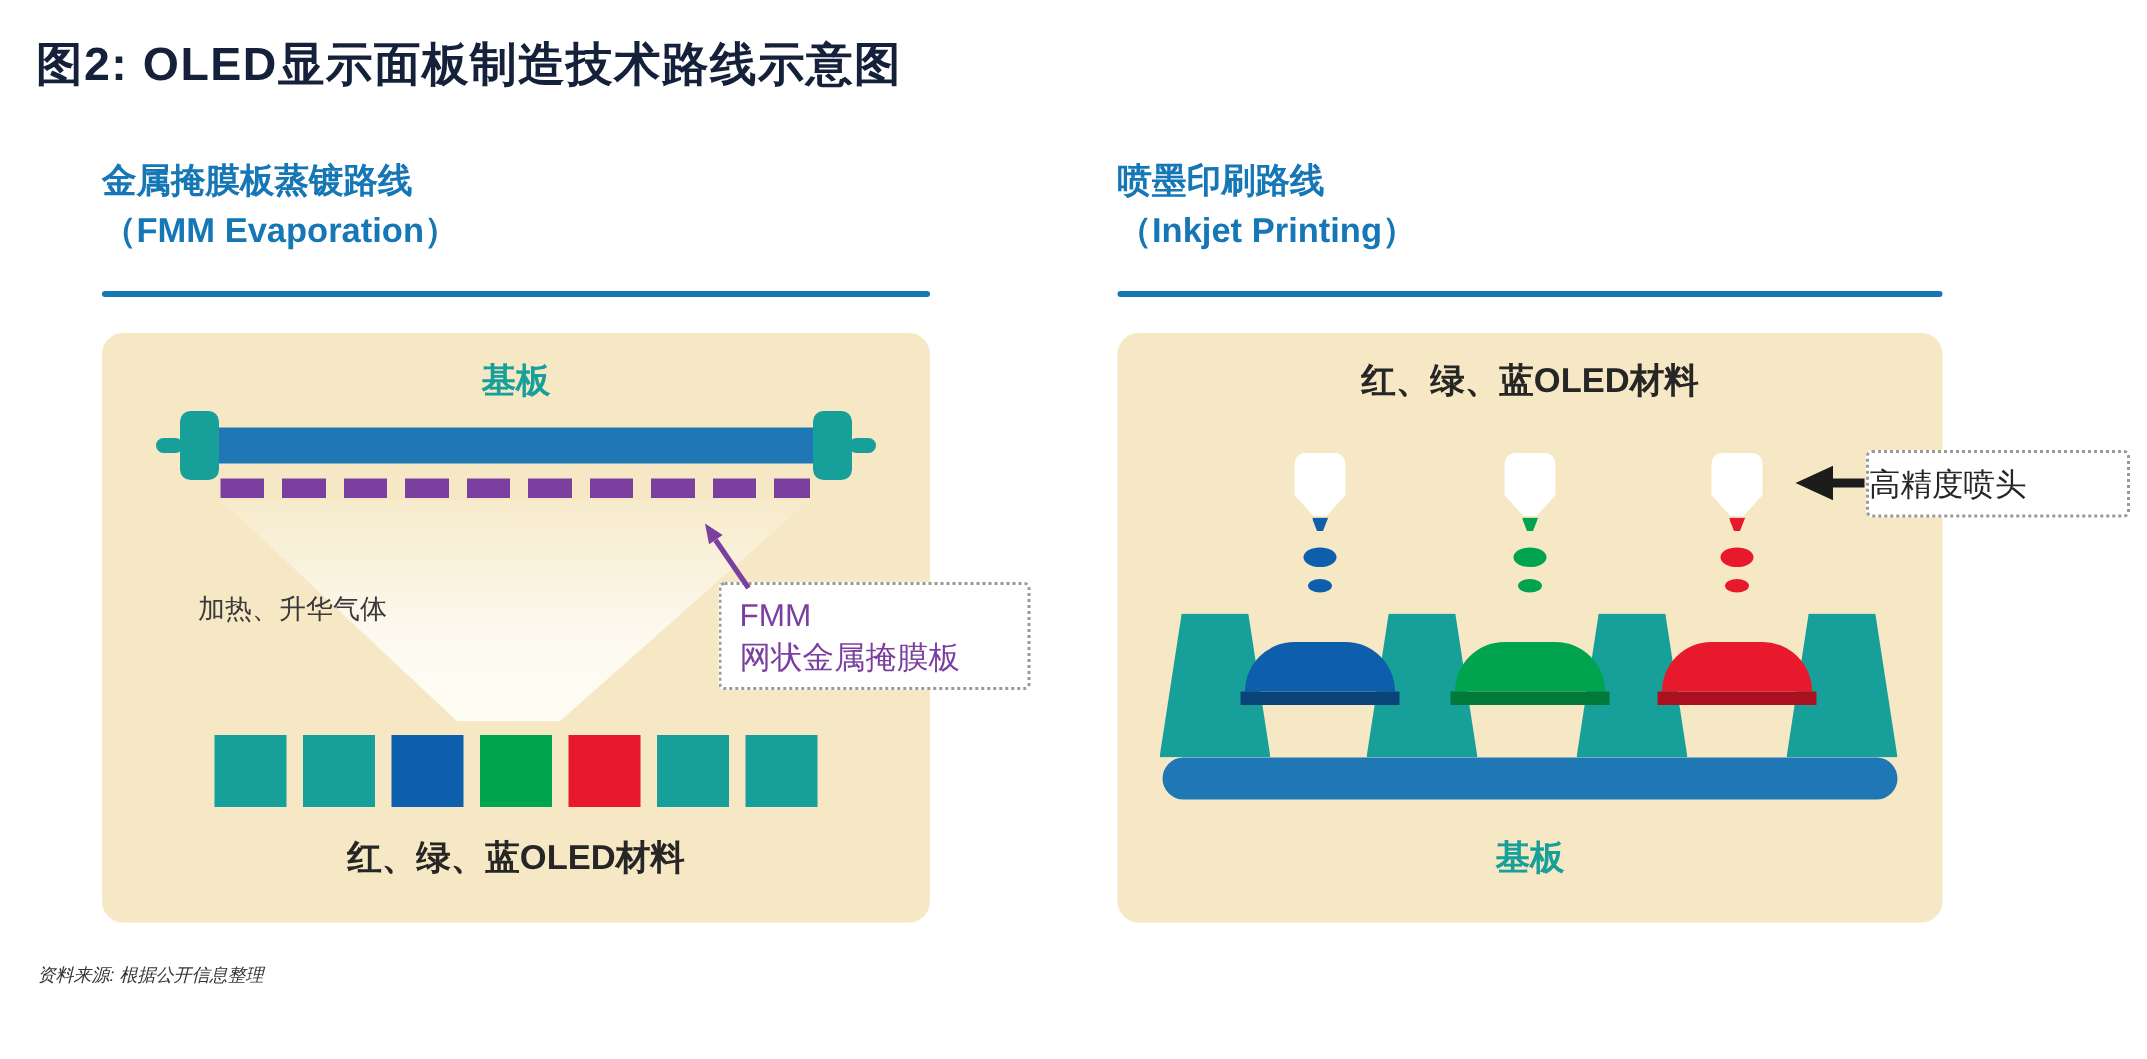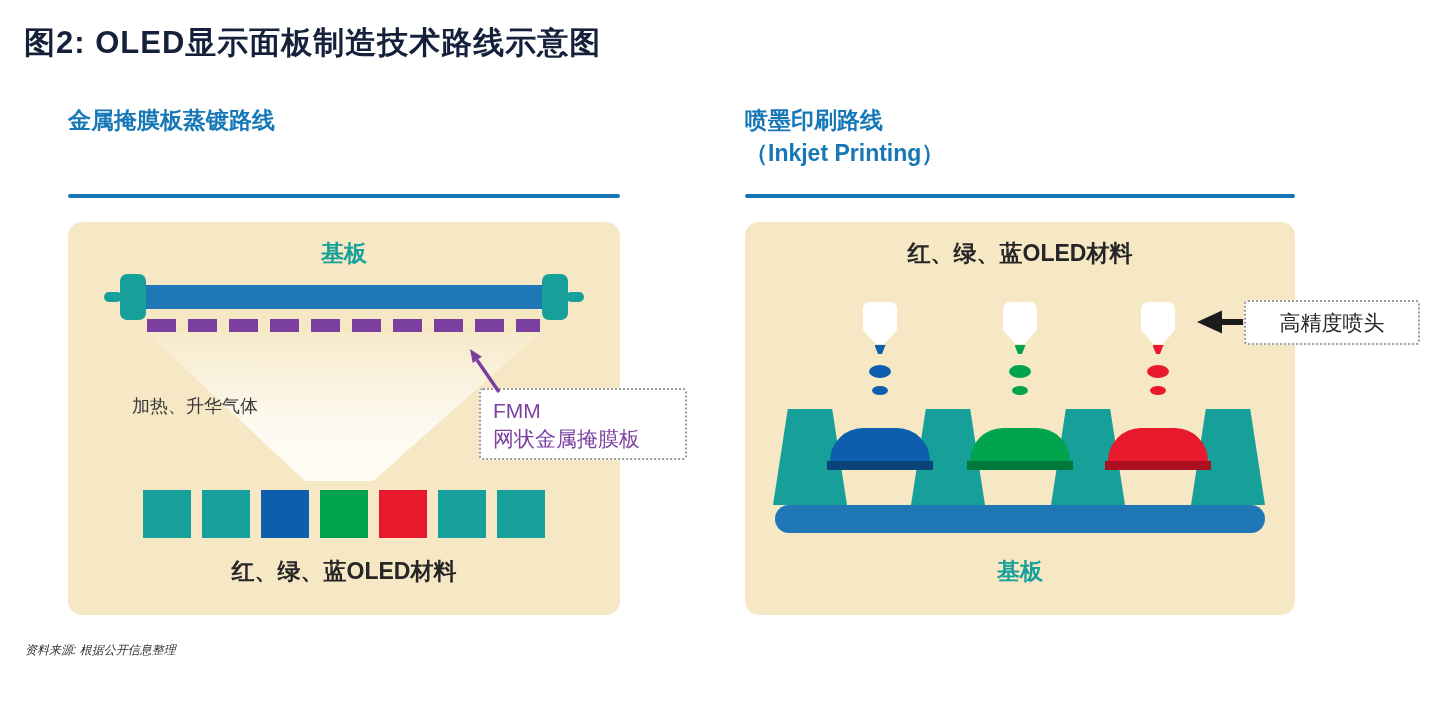--- a/index.html
+++ b/index.html
@@ -52,36 +52,37 @@
   .d1{width:22px;height:13px;margin-top:11px;}
   .d2{width:16px;height:9px;margin-top:8px;}
   .bank{position:absolute;top:187px;width:74px;height:96px;background:var(--teal,#17a09a);
     clip-path:polygon(20% 0,80% 0,100% 100%,0 100%);}
   .base-bar{position:absolute;left:30px;top:283px;width:490px;height:28px;background:var(--substrate_blue,#2077b6);border-radius:14px;}
   .dome-wrap{position:absolute;top:206px;width:106px;display:flex;flex-direction:column;align-items:center;}
   .dome{width:100px;height:33px;border-radius:50px 50px 0 0;}
   .dome-base{width:106px;height:9px;}
 
   .nozzle-callout{position:absolute;left:1244px;top:300px;width:176px;height:45px;background:#ffffff;
-    border:2px dotted #9a9a9a;border-radius:4px;box-sizing:border-box;display:flex;align-items:center;justify-content:center;
+    border:2px dotted #9a9a9a;border-radius:4px;box-sizing:border-box;display:flex;align-items:center;
     font-size:21px;color:#262626;}
 
   .arrows{position:absolute;left:0;top:0;width:1431px;height:706px;pointer-events:none;}
 
   .source{position:absolute;left:25px;top:642px;font-size:12px;font-style:italic;color:#333333;}
 </style>
 </head>
 <body>
 
 <div class="canvas">
 
   <h1 class="title">图2: OLED显示面板制造技术路线示意图</h1>
 
   <div class="col-header left">
     <div>金属掩膜板蒸镀路线</div>
+    <div>（FMM Evaporation）</div>
   </div>
   <div class="col-header right">
     <div>喷墨印刷路线</div>
     <div>（Inkjet Printing）</div>
   </div>
   <div class="header-rule left-rule"></div>
   <div class="header-rule right-rule"></div>
 
   <div class="panel left-panel">
     <div class="panel-top-label teal-text">基板</div>

